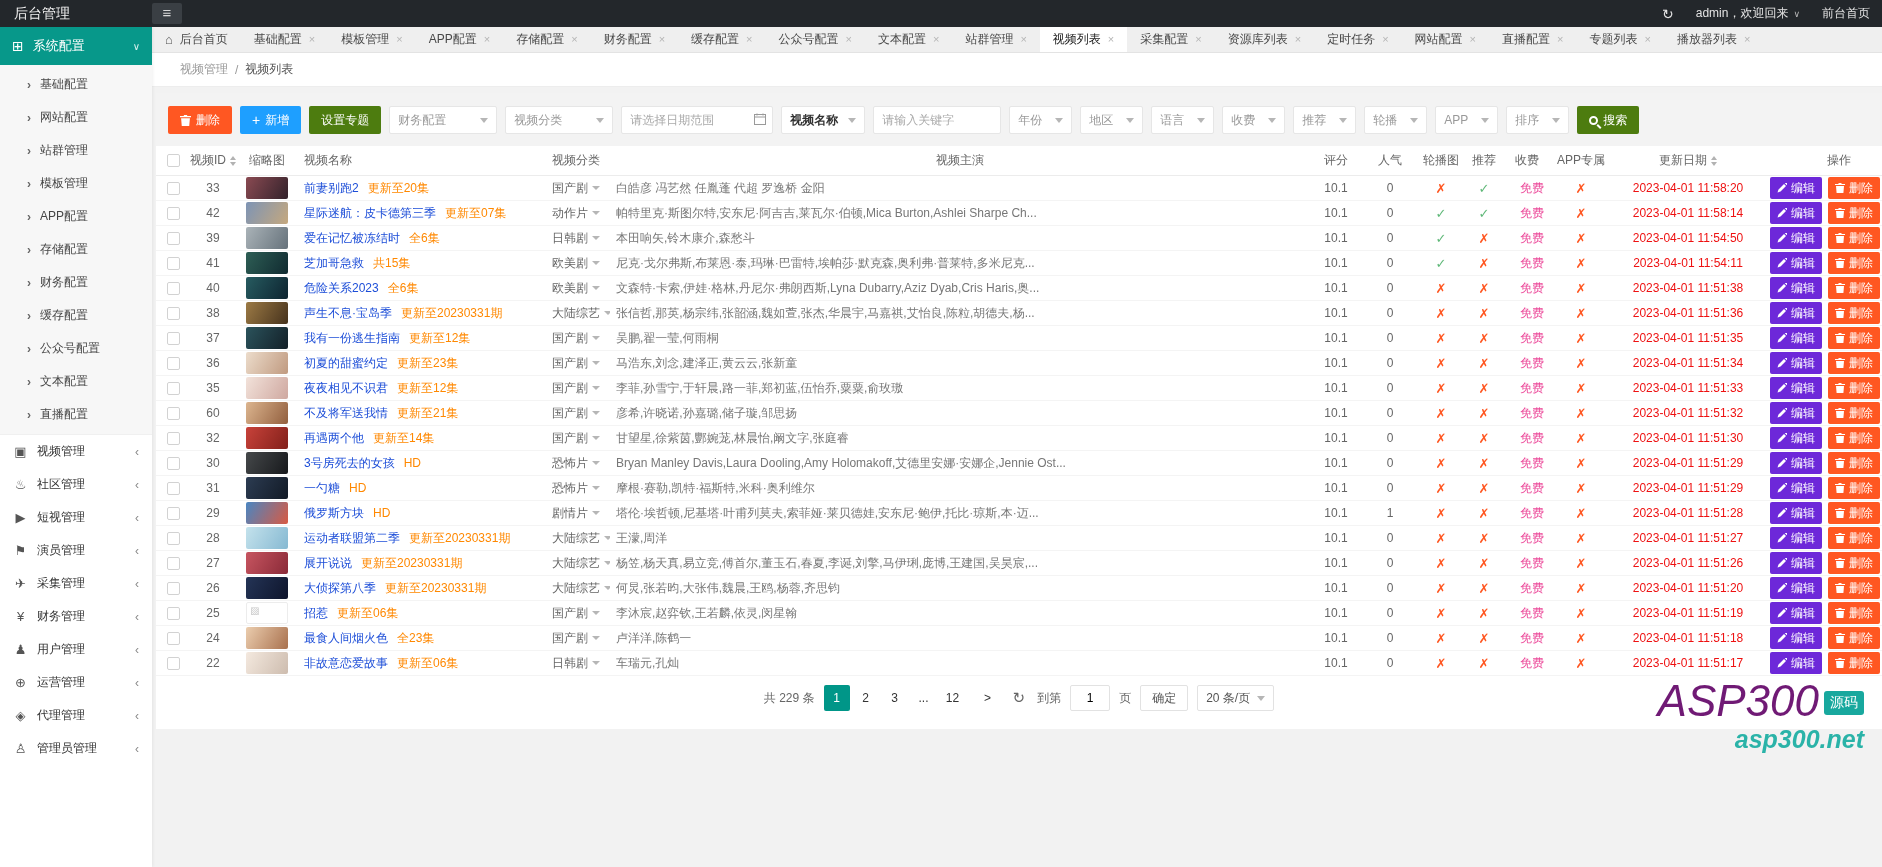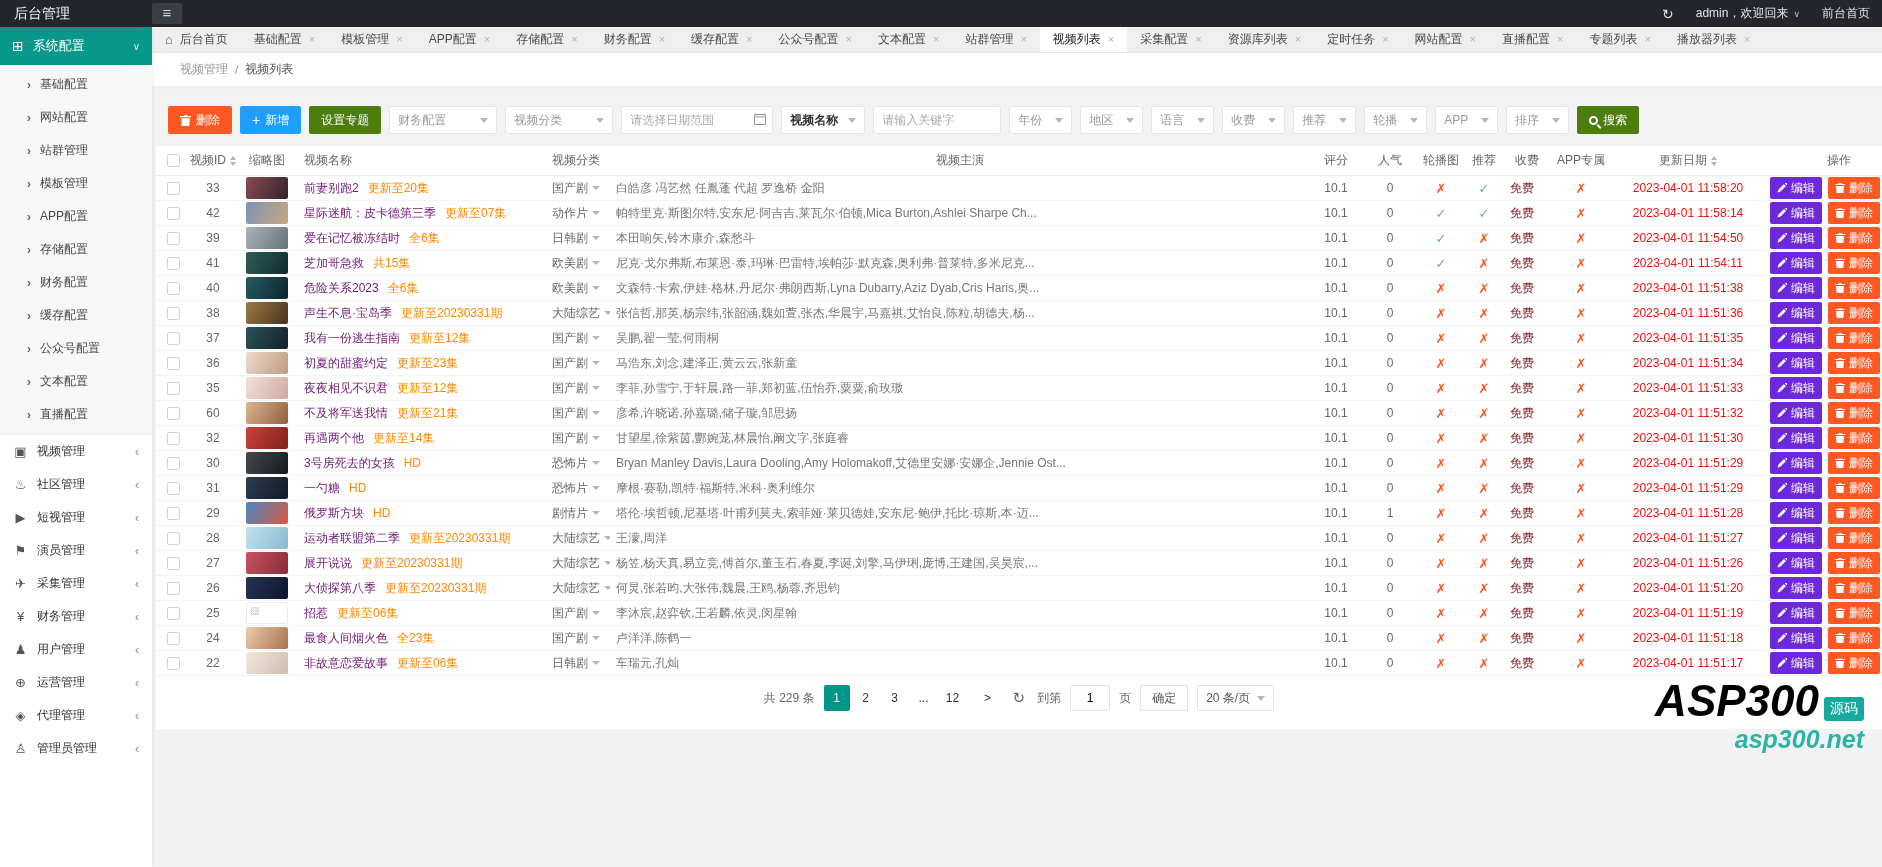--- a/index.html
+++ b/index.html
@@ -89,55 +89,55 @@
   .c-cb{width:34px;display:flex;justify-content:center;align-items:center}
   .checkbox{width:13px;height:13px;border:1px solid #d2d2d2;border-radius:2px;background:#fff;display:inline-block;cursor:pointer}
   .tbody{height:500px;overflow:hidden}
   .trow{display:flex;align-items:center;height:25px;border-bottom:1px solid #f4f4f4;width:1764px}
   .c-id{width:46px;text-align:center;color:#666}
   .c-thumb{width:62px;display:flex;justify-content:center}
   .thumb{width:42px;height:22px;border-radius:2px;background:#ddd}
   .thumb.broken{background:#fff;border:1px solid #ececec;position:relative}
   .thumb.broken::after{content:"▨";position:absolute;left:3px;top:3px;font-size:10px;line-height:1;color:#c9c9c9}
   .c-name{width:248px;cursor:pointer}
-  .vname{color:#701a75}
+  .vname{color:#1d4ed8}
   .vep{color:#ff8800;margin-left:9px}
   .c-cat{width:64px;color:#666;display:flex;align-items:center;gap:4px;cursor:pointer}
   .c-cat .caret{border-top-width:4px;margin-top:4px}
   .c-stars{width:700px;color:#777;text-overflow:ellipsis}
   .c-score{width:52px;text-align:center;color:#666}
   .c-pop{width:56px;text-align:center;color:#666}
   .c-car{width:46px;display:flex;justify-content:center}
   .c-rec{width:40px;display:flex;justify-content:center}
   .flag{font-size:13px;cursor:pointer}
   .flag.yes{color:#5FB878}
   .flag.no{color:#FF5722}
-  .c-fee{width:46px;text-align:left;color:#7f1d1d;cursor:pointer}
+  .c-fee{width:46px;text-align:right;color:#ec4899;cursor:pointer}
   .c-app{width:62px;display:flex;justify-content:center}
   .c-date{width:152px;text-align:center;color:#ee1111}
   .c-ops{width:150px;display:flex;gap:6px;overflow:visible}
   .btn-edit,.btn-del{height:22px;padding:0 7px;border:none;border-radius:2px;color:#fff;display:inline-flex;align-items:center;gap:4px;cursor:pointer;font-size:12px;flex:none}
   .btn-edit{background:#6d28d9}
   .btn-del{background:#FF5722}
 
   
   .pager{display:flex;align-items:center;justify-content:center;gap:9px;height:44px;color:#666;background:#fff}
   .pg-pages{display:inline-flex;gap:3px}
   .pg-page{min-width:26px;height:26px;line-height:26px;text-align:center;color:#333;cursor:pointer;padding:0 4px;border-radius:2px}
   .pg-page.active{background:#009688;color:#fff}
   .pg-refresh{font-size:15px;color:#666;cursor:pointer;margin:0 3px}
   .pg-input{width:40px;height:26px;border:1px solid #e2e2e2;border-radius:2px;text-align:center;font-size:12px;font-family:inherit}
   .pg-confirm{height:26px;padding:0 11px;background:#fff;border:1px solid #e2e2e2;border-radius:2px;color:#555;cursor:pointer;font-size:12px;font-family:inherit}
   .pg-size{height:26px;border:1px solid #e2e2e2;border-radius:2px;display:inline-flex;align-items:center;gap:7px;padding:0 8px;background:#fff;cursor:pointer;color:#555}
 
   
   .watermark{position:absolute;right:18px;top:626px;text-align:right;pointer-events:none;z-index:40}
   .wm-line{display:flex;align-items:flex-start;justify-content:flex-end;gap:5px}
-  .wm-brand{font-size:44px;line-height:1;font-weight:bold;font-style:italic;color:#000000;text-shadow:1px 1px 0 #fff}
-  .wm-badge{background:#18a89e;color:#fff;font-size:14px;padding:3px 6px;border-radius:3px;margin-top:18px}
+  .wm-brand{font-size:44px;line-height:1;font-weight:normal;font-style:italic;color:#701a75;text-shadow:1px 1px 0 #fff}
+  .wm-badge{background:#18a89e;color:#fff;font-size:14px;padding:3px 6px;border-radius:3px;margin-top:12px}
   .wm-site{font-size:25px;font-weight:bold;font-style:italic;color:#2ab3a8;margin-top:2px}
 </style>
 </head>
 <body>
 
 <div class="screen">
 
   <div class="topbar">
     <div class="tb-title">后台管理</div>
     <div class="tb-burger">≡</div>

